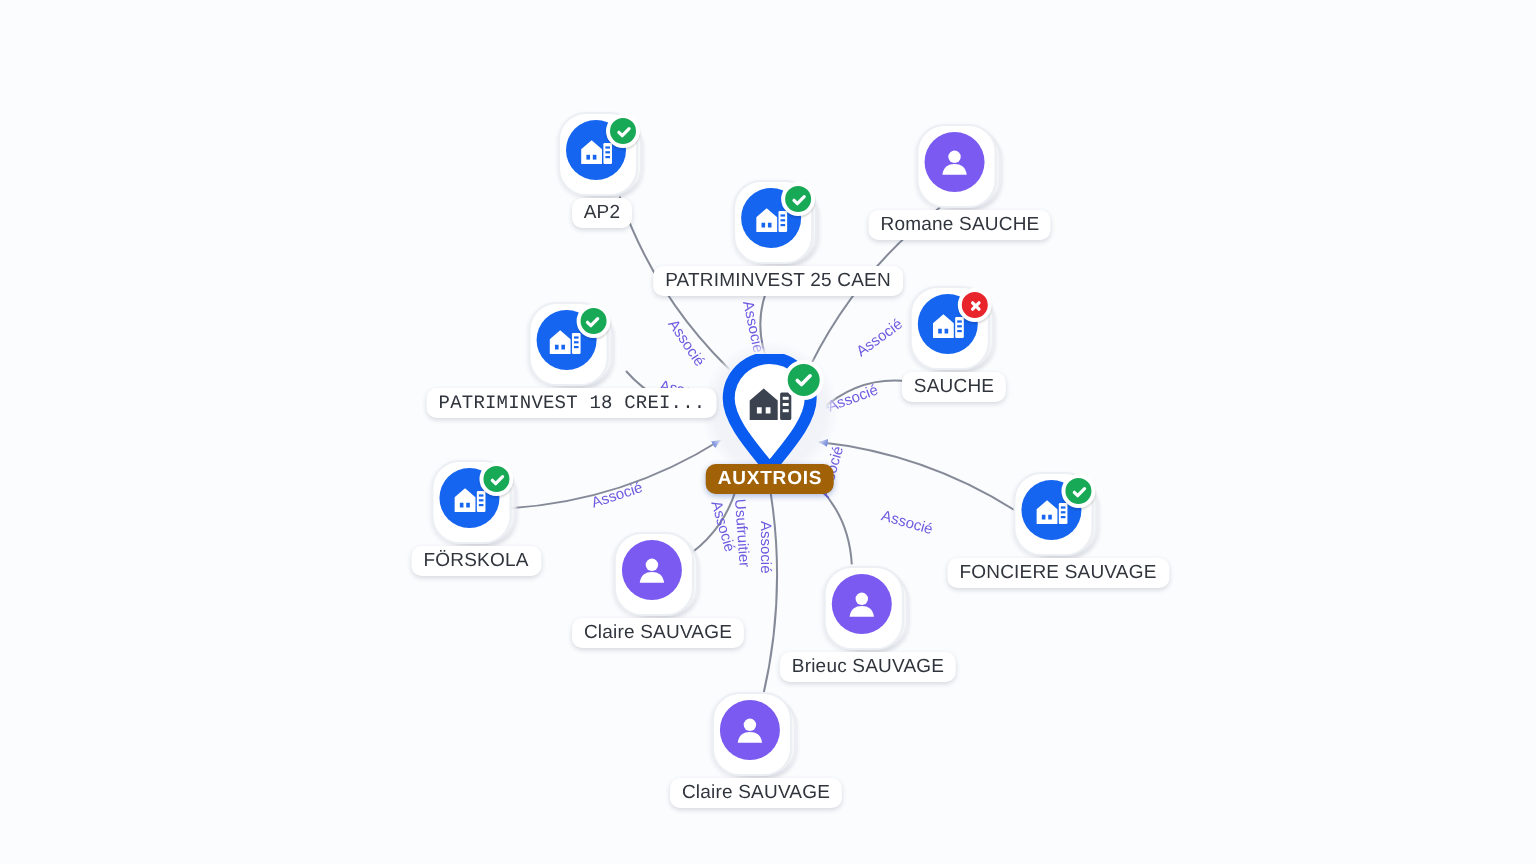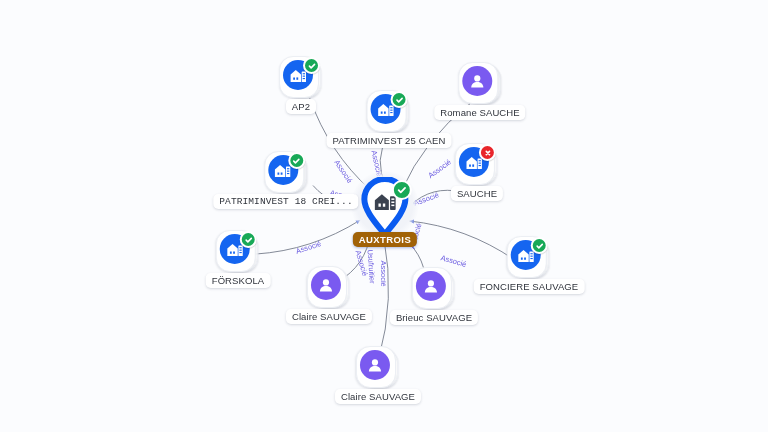--- a/index.html
+++ b/index.html
@@ -342,21 +342,21 @@
           <div class="stack s1"></div>
           <div class="circ person">
             <svg width="16" height="16" viewBox="0 0 16 16">
               <circle cx="8" cy="5.4" r="3.1" fill="#ffffff"></circle>
               <path d="M1.9 14.4 C2.3 10.6 4.8 9 8 9 C11.2 9 13.7 10.6 14.1 14.4 Z" fill="#ffffff"></path>
             </svg>
           </div>
         </div>
         <div class="chip">Claire SAUVAGE</div>
       </div>
-      <div class="node" style="left: 434px; top: 296px;">
+      <div class="node" style="left: 434px; top: 312px;">
         <div class="node-art">
           <div class="stack s3"></div>
           <div class="stack s2"></div>
           <div class="stack s1"></div>
           <div class="circ person">
             <svg width="16" height="16" viewBox="0 0 16 16">
               <circle cx="8" cy="5.4" r="3.1" fill="#ffffff"></circle>
               <path d="M1.9 14.4 C2.3 10.6 4.8 9 8 9 C11.2 9 13.7 10.6 14.1 14.4 Z" fill="#ffffff"></path>
             </svg>
           </div>

